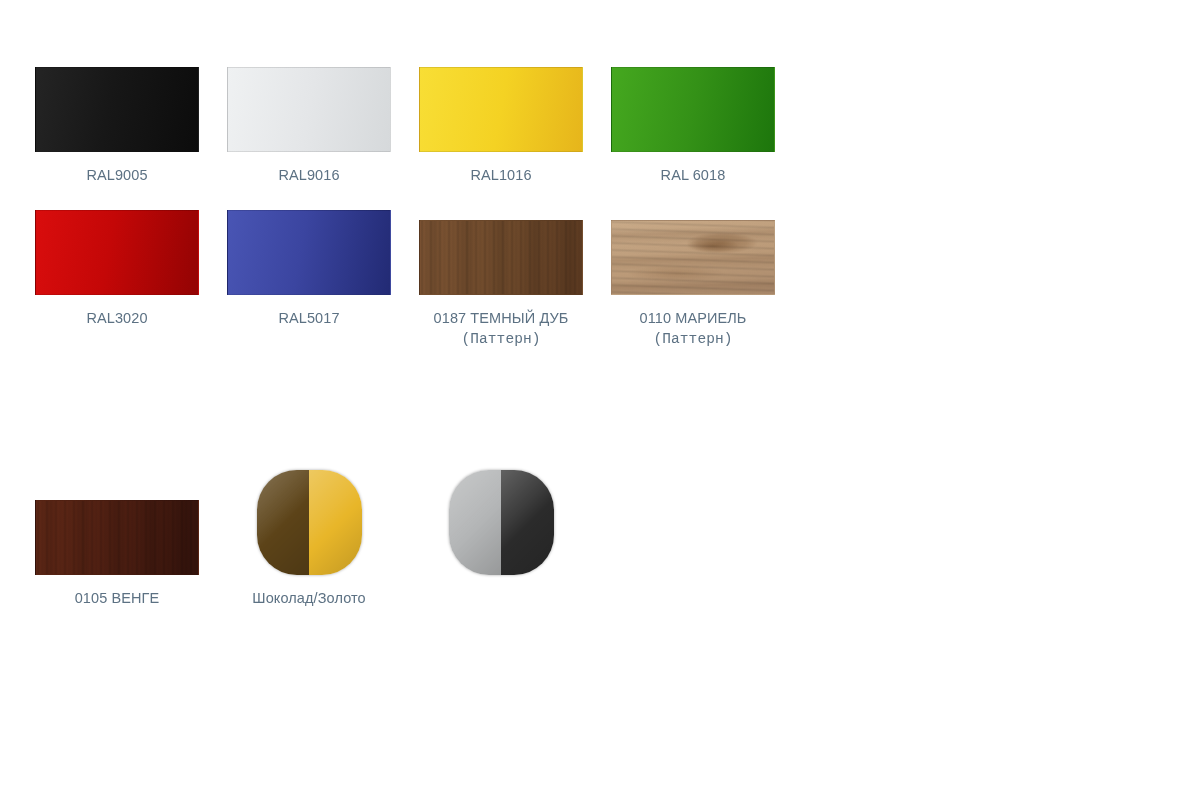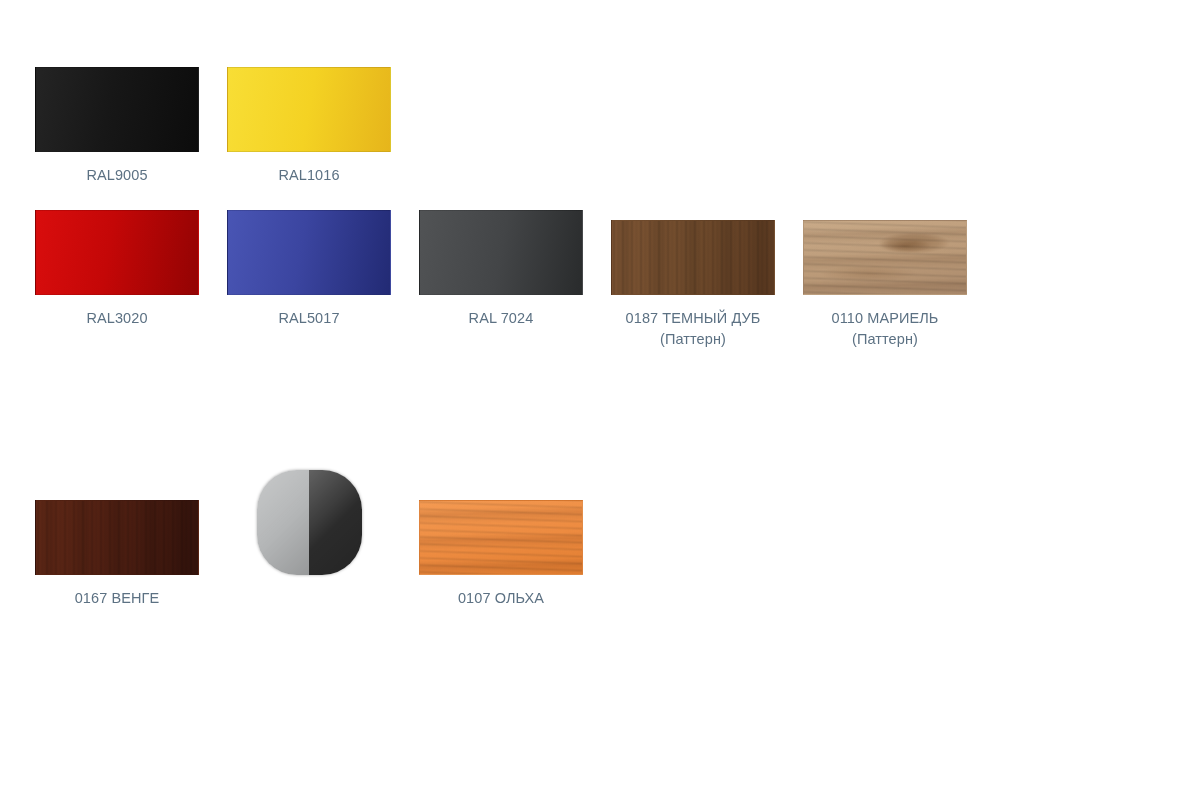--- a/index.html
+++ b/index.html
@@ -89,20 +89,21 @@
     margin-top: 13px;
     color: #5c7183;
     font-size: 14.5px;
     line-height: 21px;
     text-align: center;
     letter-spacing: 0.1px;
     white-space: nowrap;
   }
   .label .sub {
     display: block;
+    font-family: Liberation Mono, monospace;
   }
 
   
   .grain-vertical::after,
   .grain-horizontal::after {
     content: "";
     position: absolute;
     inset: 0;
     pointer-events: none;
   }
@@ -161,51 +162,59 @@
     <div class="swatch-cell">
       <div class="tile-holder">
         <div class="tile flat" style="background-image: linear-gradient(100deg, rgb(36, 36, 36) 0%, rgb(23, 23, 23) 45%, rgb(12, 12, 12) 100%);"></div>
       </div>
       <div class="label">
         <span>RAL9005</span>
       </div>
     </div>
     <div class="swatch-cell">
       <div class="tile-holder">
+        <div class="tile flat" style="background-image: linear-gradient(100deg, rgb(239, 241, 242) 0%, rgb(228, 230, 232) 50%, rgb(214, 217, 219) 100%);"></div>
+      </div>
+      <div class="label">
+        <span>RAL9016</span>
+      </div>
+    </div>
+    <div class="swatch-cell">
+      <div class="tile-holder">
         <div class="tile flat" style="background-image: linear-gradient(100deg, rgb(248, 222, 53) 0%, rgb(244, 210, 35) 50%, rgb(230, 181, 27) 100%);"></div>
       </div>
       <div class="label">
         <span>RAL1016</span>
       </div>
     </div>
+    <div class="swatch-cell">
+      <div class="tile-holder">
+        <div class="tile flat" style="background-image: linear-gradient(100deg, rgb(69, 168, 31) 0%, rgb(52, 145, 23) 50%, rgb(29, 118, 12) 100%);"></div>
+      </div>
+      <div class="label">
+        <span>RAL 6018</span>
+      </div>
+    </div>
   </div>
 
   <div class="swatch-row row-2">
     <div class="swatch-cell">
       <div class="tile-holder" style="height:85px">
         <div class="tile flat" style="background-image: linear-gradient(100deg, rgb(217, 13, 13) 0%, rgb(196, 7, 7) 45%, rgb(147, 3, 3) 100%);"></div>
       </div>
       <div class="label">
         <span>RAL3020</span>
       </div>
     </div>
     <div class="swatch-cell">
       <div class="tile-holder" style="height:85px">
         <div class="tile flat" style="background-image: linear-gradient(100deg, rgb(73, 85, 180) 0%, rgb(59, 69, 160) 45%, rgb(34, 42, 116) 100%);"></div>
       </div>
       <div class="label">
         <span>RAL5017</span>
-      </div>
-    </div>
-    <div class="swatch-cell">
-      <div class="tile-holder" style="height:85px">
-        <div class="tile flat" style="background-image: linear-gradient(100deg, rgb(81, 83, 85) 0%, rgb(67, 69, 71) 50%, rgb(41, 43, 44) 100%);"></div>
-      </div>
-      <div class="label">
-        <span>RAL 7024</span>
       </div>
     </div>
     <div class="swatch-cell">
       <div class="tile-holder" style="height:85px">
         <div class="tile wood grain-vertical" style="background-image: linear-gradient(100deg, rgb(125, 84, 51) 0%, rgb(111, 74, 43) 50%, rgb(91, 57, 32) 100%);"></div>
       </div>
       <div class="label">
         <span>0187 ТЕМНЫЙ ДУБ</span>
         <span class="sub">(Паттерн)</span>
       </div>
@@ -220,34 +229,37 @@
       </div>
     </div>
   </div>
 
   <div class="swatch-row row-3">
     <div class="swatch-cell">
       <div class="tile-holder" style="height:105px">
         <div class="tile wood grain-vertical" style="background-image: linear-gradient(100deg, rgb(96, 40, 22) 0%, rgb(77, 30, 17) 50%, rgb(51, 18, 11) 100%);"></div>
       </div>
       <div class="label">
-        <span>0167 ВЕНГЕ</span>
+        <span>0105 ВЕНГЕ</span>
+      </div>
+    </div>
+    <div class="swatch-cell">
+      <div class="tile-holder" style="height:105px">
+        <div class="tile squircle">
+          <div class="squircle-half" style="background: linear-gradient(135deg, rgba(255, 255, 255, 0.26) 0%, rgba(255, 255, 255, 0.08) 38%, rgba(0, 0, 0, 0) 52%, rgba(0, 0, 0, 0.16) 100%), rgb(92, 67, 24);"></div>
+          <div class="squircle-half" style="background: linear-gradient(135deg, rgba(255, 255, 255, 0.26) 0%, rgba(255, 255, 255, 0.08) 38%, rgba(0, 0, 0, 0) 52%, rgba(0, 0, 0, 0.16) 100%), rgb(232, 182, 41);"></div>
+        </div>
+      </div>
+      <div class="label">
+        <span>Шоколад/Золото</span>
       </div>
     </div>
     <div class="swatch-cell">
       <div class="tile-holder" style="height:105px">
         <div class="tile squircle">
           <div class="squircle-half" style="background: linear-gradient(135deg, rgba(255, 255, 255, 0.26) 0%, rgba(255, 255, 255, 0.08) 38%, rgba(0, 0, 0, 0) 52%, rgba(0, 0, 0, 0.16) 100%), rgb(180, 182, 183);"></div>
           <div class="squircle-half" style="background: linear-gradient(135deg, rgba(255, 255, 255, 0.26) 0%, rgba(255, 255, 255, 0.08) 38%, rgba(0, 0, 0, 0) 52%, rgba(0, 0, 0, 0.16) 100%), rgb(43, 43, 43);"></div>
         </div>
       </div>
     </div>
-    <div class="swatch-cell">
-      <div class="tile-holder" style="height:105px">
-        <div class="tile wood grain-horizontal" style="background-image: linear-gradient(170deg, rgb(244, 154, 82) 0%, rgb(237, 139, 64) 55%, rgb(224, 124, 47) 100%);"></div>
-      </div>
-      <div class="label">
-        <span>0107 ОЛЬХА</span>
-      </div>
-    </div>
   </div>
 
 </div>
 
 </body></html>

